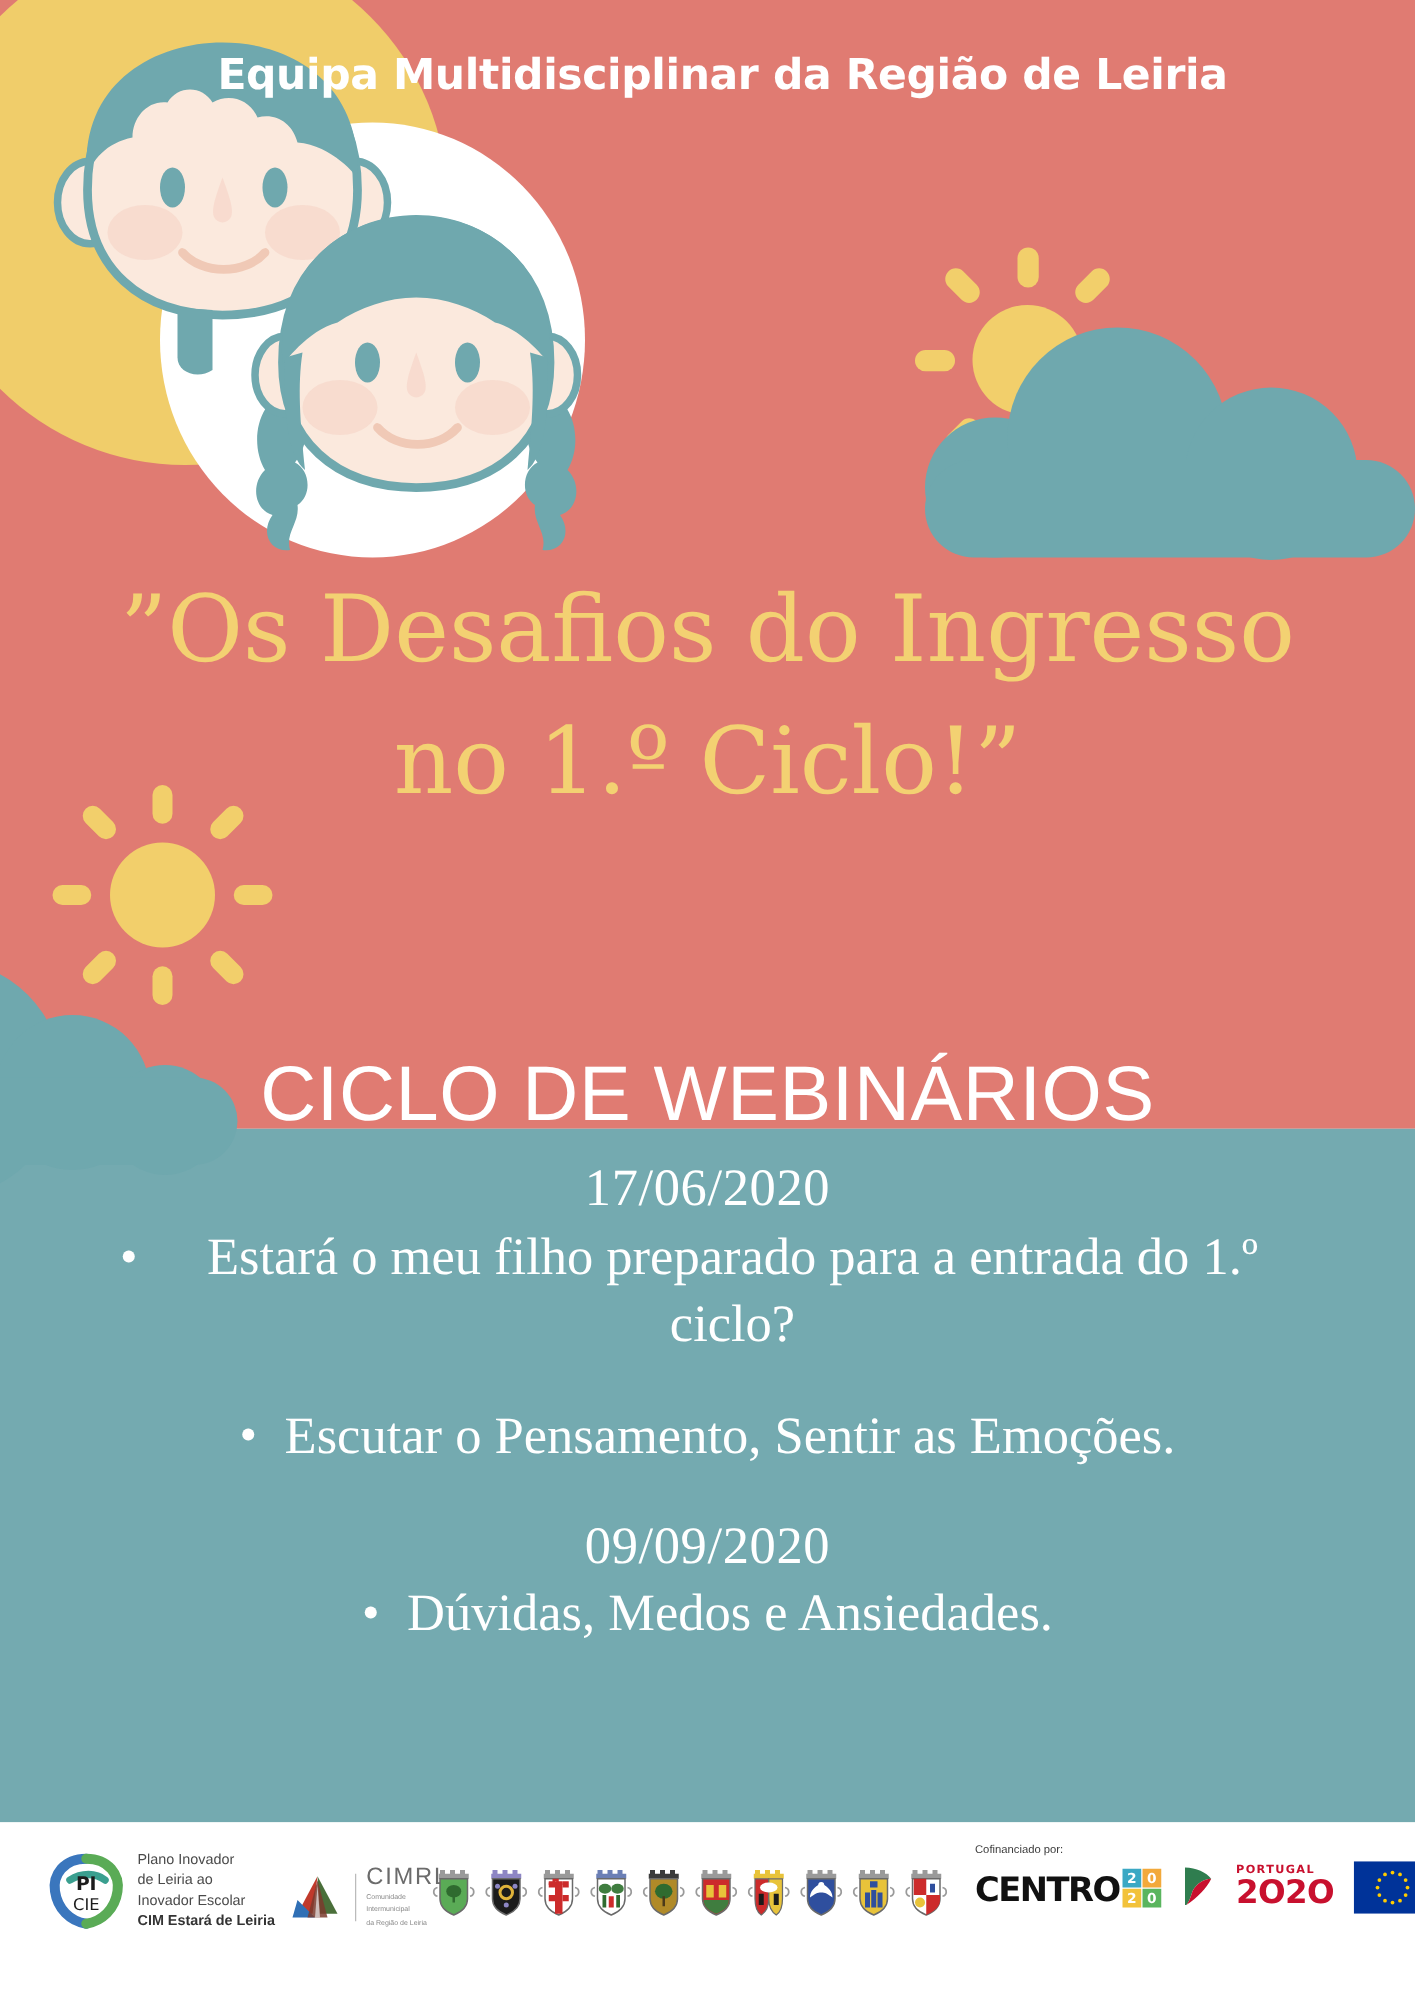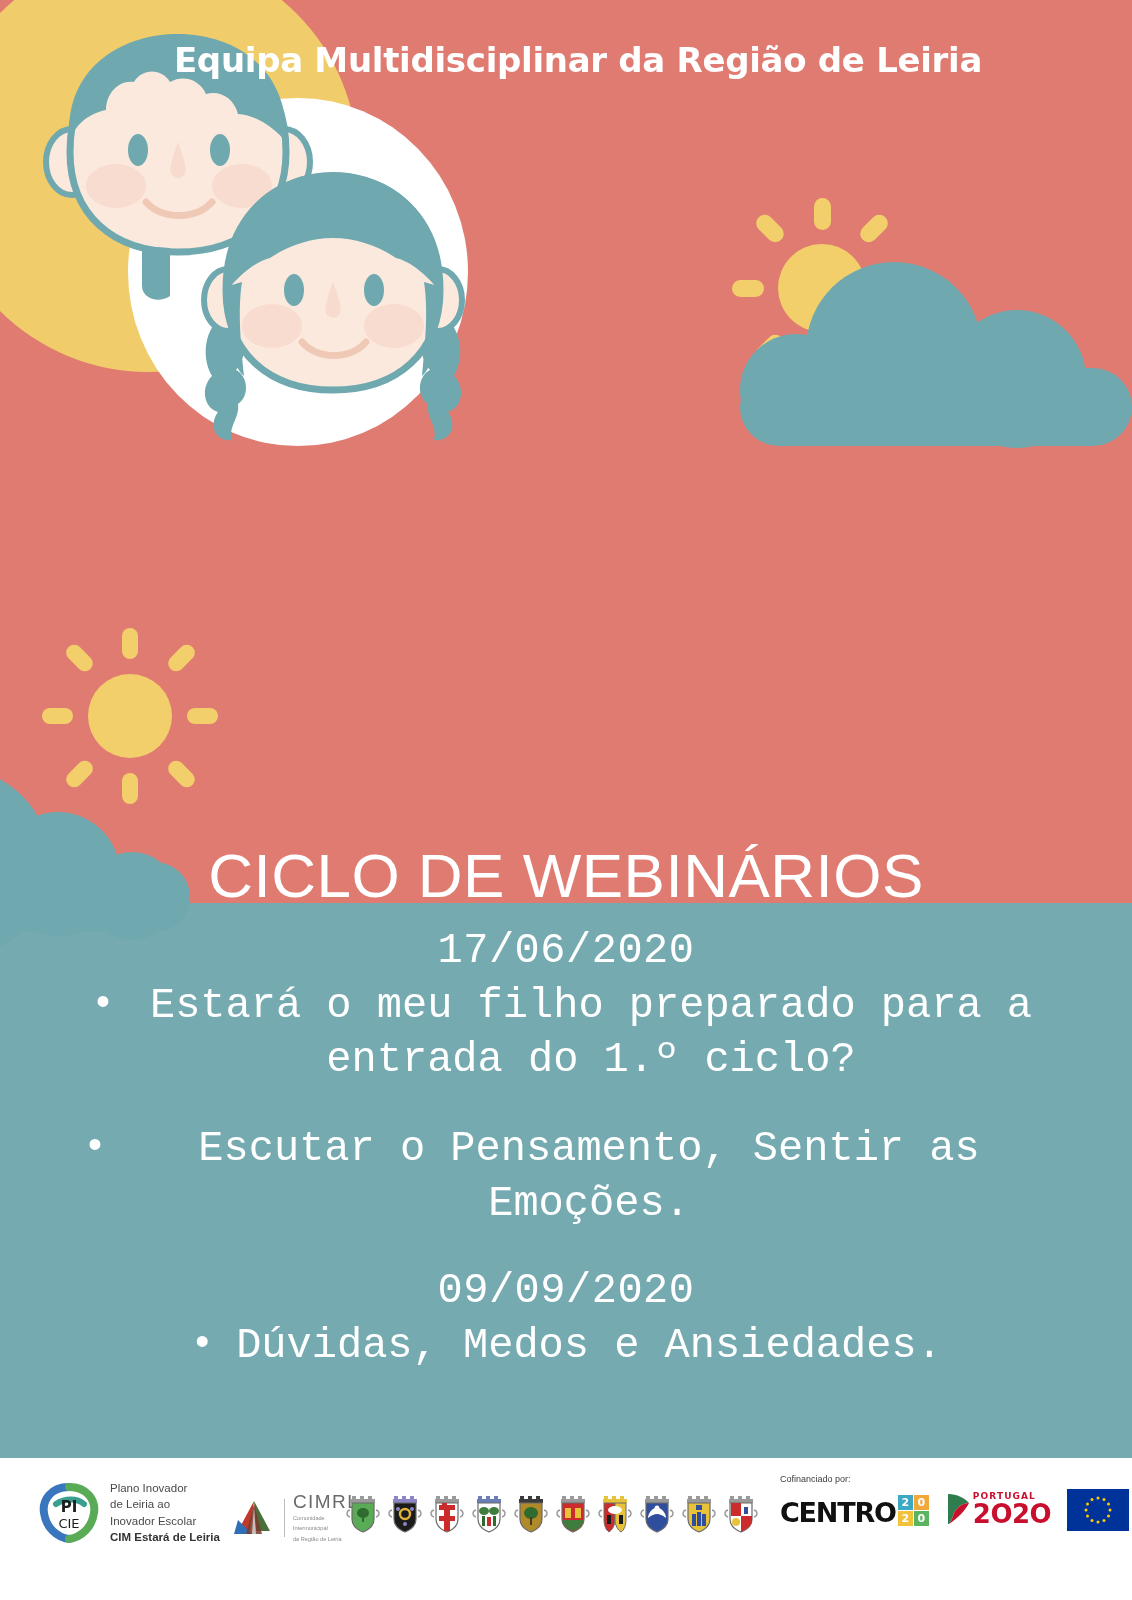--- a/index.html
+++ b/index.html
@@ -137,21 +137,21 @@
     letter-spacing: 0.5px;
     z-index: 25;
   }
 
   .webinars {
     position: absolute;
     left: 0; top: 925px;
     width: 1132px;
     z-index: 25;
     color: #ffffff;
-    font-family: Liberation Mono, monospace;
+    font-family: Liberation Serif, serif;
   }
   .webinar { width: 1132px; text-align: center; margin-bottom: 34px; }
   .webinar .date {
     font-size: 42px;
     line-height: 1.28;
     letter-spacing: 0.5px;
   }
   .webinar .topic-row {
     display: flex;
     align-items: flex-start;
@@ -260,21 +260,21 @@
     font-size: 11px;
     font-weight: bold;
     color: #fff;
     display: flex;
     align-items: center;
     justify-content: center;
     line-height: 1;
   }
 
   .pt2020 { display: flex; align-items: center; }
-  .pt2020-txt { margin-left: 2px; }
+  .pt2020-txt { margin-left: 18px; }
   .pt2020-txt .pt-top {
     font-family: "DejaVu Sans", sans-serif;
     font-size: 9px;
     font-weight: bold;
     letter-spacing: 1.1px;
     color: #c8102e;
     line-height: 1;
   }
   .pt2020-txt .pt-num {
     font-family: "DejaVu Sans", sans-serif;
@@ -394,20 +394,24 @@
     <div class="lobe" style="left:0px;   top:16px;  width:190px; height:190px;"></div>
     <div class="lobe" style="left:136px; top:60px;  width:124px; height:124px;"></div>
     <div class="lobe" style="left:228px; top:100px; width:88px;  height:88px;"></div>
     <div class="base" style="left:0px;   top:110px; width:330px; height:70px;"></div>
   </div>
 
   <div class="org-header">
     <div>Equipa Multidisciplinar da Região de Leiria</div>
   </div>
 
+  <div class="main-title">
+    <div>”Os Desafios do Ingresso</div>
+    <div>no 1.º Ciclo!”</div>
+  </div>
 
 
   <div class="ciclo-heading">CICLO DE WEBINÁRIOS</div>
 
   <div class="webinars">
 
     <div class="webinar w1">
       <div class="date">17/06/2020</div>
       <div class="topic-row">
         <span class="bullet">•</span>

